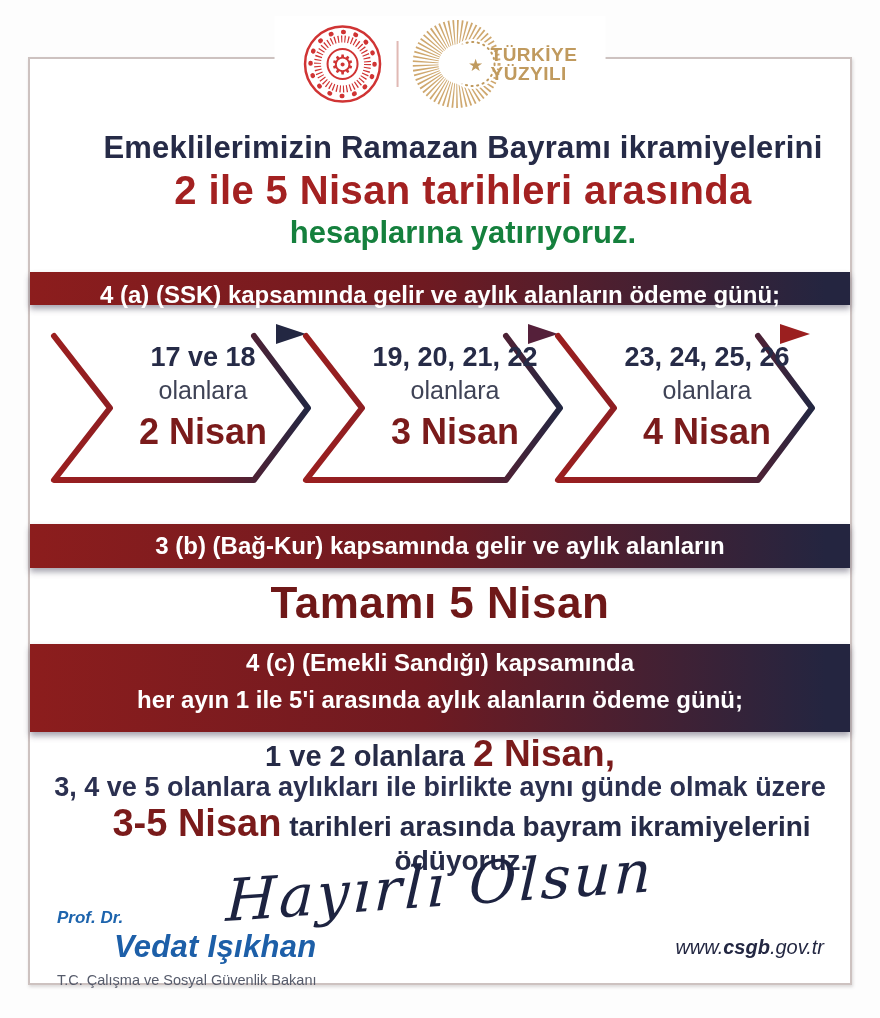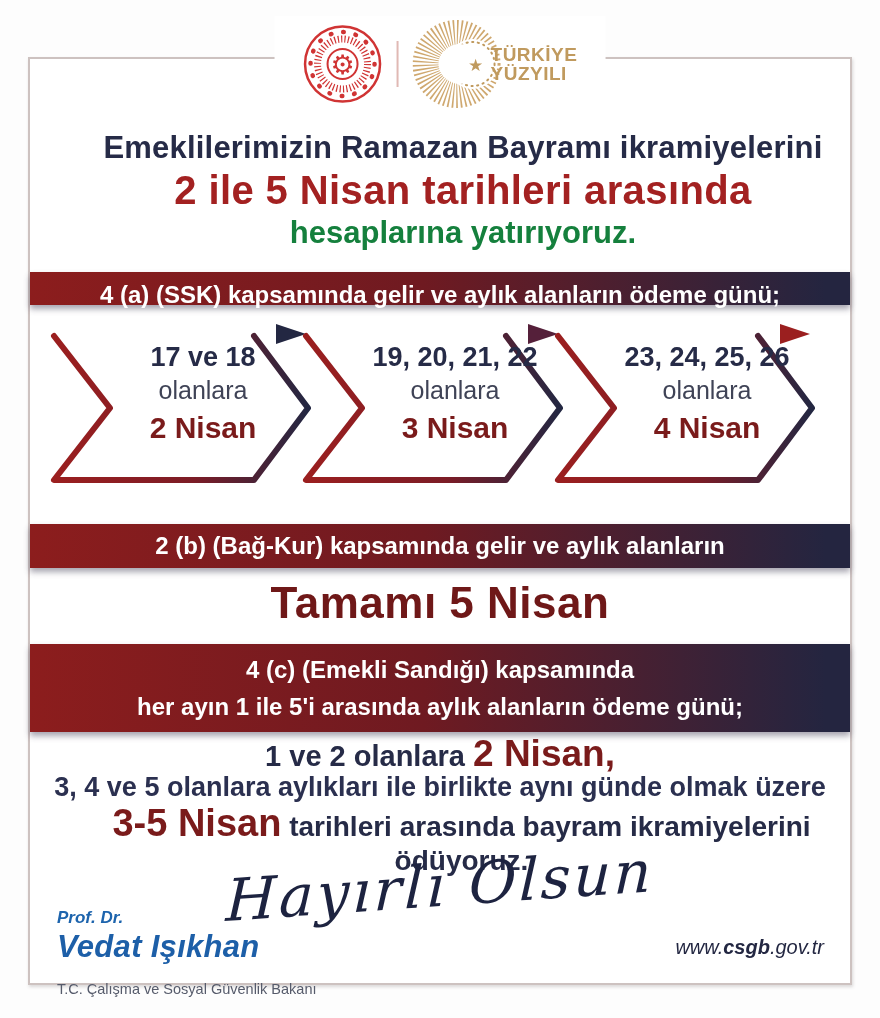--- a/index.html
+++ b/index.html
@@ -26,32 +26,32 @@
   .t2 { top:168px; font-size:40px; font-weight:bold; color:#a32121; letter-spacing:.4px; }
   .t3 { top:215px; font-size:31px; font-weight:bold; color:#15803d; }
 
   
   .banner { position:absolute; left:30px; width:820px; color:#ffffff;
             font-weight:bold; text-align:center;
             background:linear-gradient(90deg,#8c1d1d 0%,#6f1a21 48%,#242540 97%);
             box-shadow:0 4px 6px rgba(60,55,80,.45); z-index:4; }
   .banner-a { top:272px; height:33px; line-height:45px; font-size:24px; }
   .banner-b { top:524px; height:44px; line-height:44px; font-size:24px; }
-  .banner-c { top:644px; height:88px; font-size:24px; padding-top:7px; line-height:37px; }
+  .banner-c { top:644px; height:88px; font-size:24px; padding-top:0; line-height:37px; }
 
   
   .steps { position:absolute; top:320px; left:42px; width:796px; height:172px;
            display:flex; z-index:3; }
   .step { position:relative; width:290px; height:172px; flex:none; }
   .step + .step { margin-left:-38px; }
   .step svg { position:absolute; left:0; top:0; }
   .step-text { position:absolute; left:58px; width:206px; top:22px; text-align:center; }
   .dates   { font-size:27px; font-weight:bold; color:#262b47; }
   .olanlara{ font-size:25px; color:#3f4356; margin-top:3px; }
-  .payDate { font-size:30px; font-weight:bold; color:#7a1b1b; margin-top:6px; }
+  .payDate { font-size:36px; font-weight:bold; color:#7a1b1b; margin-top:6px; }
 
   
   .tamami { position:absolute; top:578px; width:100%; text-align:center;
             font-size:44px; font-weight:bold; color:#6f1818; letter-spacing:.5px; }
 
   
   .para { position:absolute; width:100%; text-align:center; color:#262b47; }
   .para1 { top:733px; font-size:29px; font-weight:bold; }
   .para2 { top:772px; font-size:27px; font-weight:bold; color:#2b3050; }
   .para3 { top:802px; font-size:28px; font-weight:bold;padding-left:43px; }
@@ -61,22 +61,22 @@
 
   
   .signature { position:absolute; top:852px; left:50%;
                transform:translateX(-50%) rotate(-4deg) skewX(-6deg);
                font-family:"DejaVu Serif", serif; font-style:italic;
                font-size:58px; color:#1d2340; letter-spacing:3px; z-index:6;
                white-space:nowrap; }
   .minister { position:absolute; left:57px; top:908px; z-index:6; }
   .m-title { font-style:italic; font-weight:bold; color:#1d64ad; font-size:17px; }
   .m-name  { font-style:italic; font-weight:bold; color:#1d5fa8; font-size:31px;
-             letter-spacing:.3px; margin-top:1px; }
-  .m-role  { color:#565b6b; font-size:14.5px; margin-top:16px; }
+             letter-spacing:.3px; margin-top:1px;text-align:right; }
+  .m-role  { color:#565b6b; font-size:14.5px; margin-top:7px; }
   .website { position:absolute; right:56px; top:936px; font-style:italic;
              color:#232742; font-size:20px; z-index:6; }
   .website b { font-weight:bold; }
 </style>
 </head>
 <body>
 
 <div class="poster">
 
   <svg width="0" height="0" style="position:absolute">
@@ -161,21 +161,21 @@
       </svg>
       <div class="step-text">
         <div class="dates">23, 24, 25, 26</div>
         <div class="olanlara">olanlara</div>
         <div class="payDate">4 Nisan</div>
       </div>
     </div>
 
   </div>
 
-  <div class="banner banner-b">2 (b) (Bağ-Kur) kapsamında gelir ve aylık alanların</div>
+  <div class="banner banner-b">3 (b) (Bağ-Kur) kapsamında gelir ve aylık alanların</div>
   <div class="tamami">Tamamı 5 Nisan</div>
 
   <div class="banner banner-c">
     <div>4 (c) (Emekli Sandığı) kapsamında</div>
     <div>her ayın 1 ile 5'i arasında aylık alanların ödeme günü;</div>
   </div>
 
   <div class="para para1"><span>1 ve 2 olanlara </span><span class="hl hl-big">2 Nisan,</span></div>
   <div class="para para2">3, 4 ve 5 olanlara aylıkları ile birlikte aynı günde olmak üzere</div>
   <div class="para para3"><span class="hl hl-bigger">3-5 Nisan</span><span> tarihleri arasında bayram ikramiyelerini ödüyoruz.</span></div>

